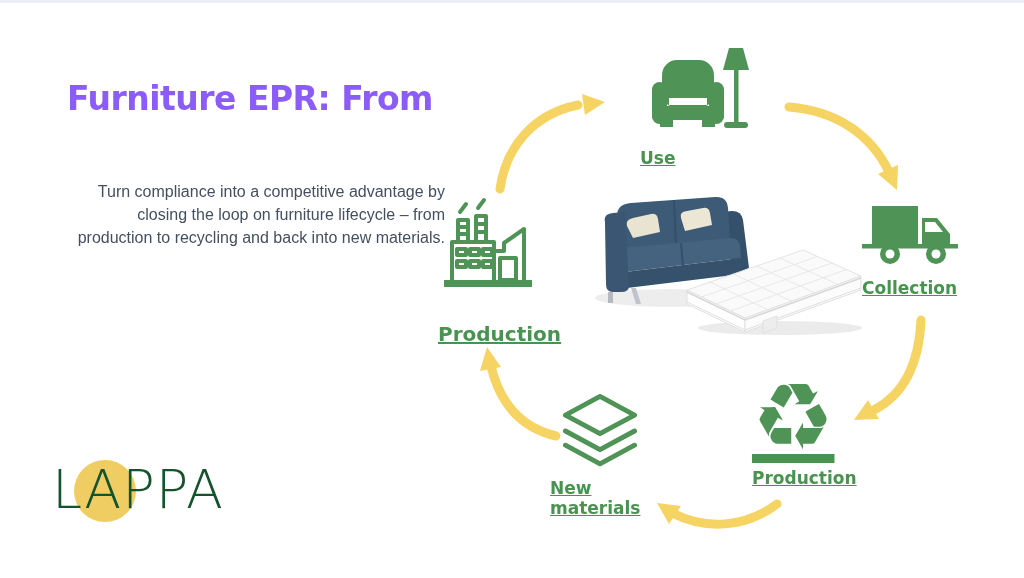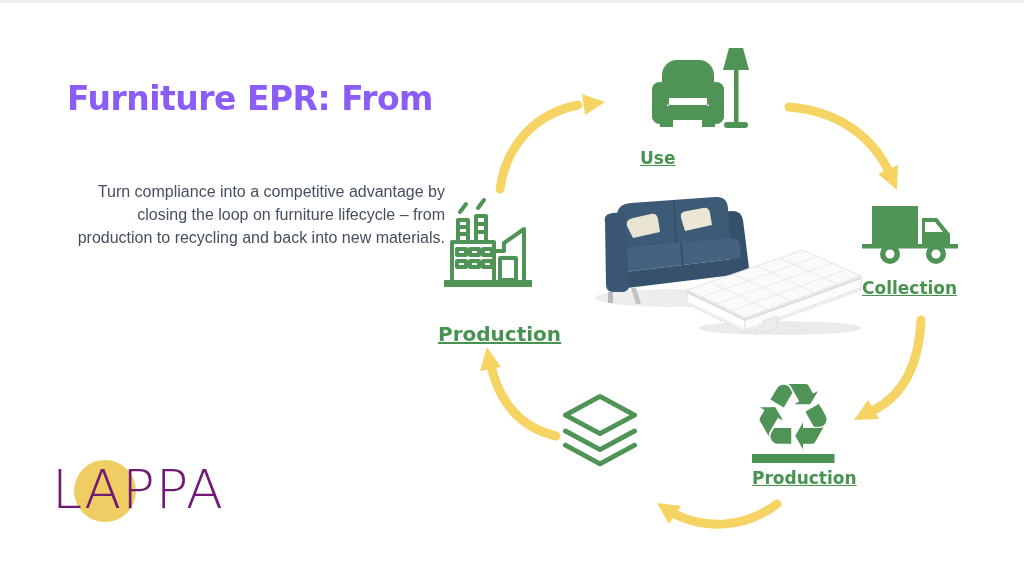--- a/index.html
+++ b/index.html
@@ -38,21 +38,21 @@
   .photo{position:absolute;left:575px;top:182px;width:290px;height:155px;}
   
   .logo{position:absolute;left:52px;top:450px;width:220px;height:90px;}
   .logo .dot{
     position:absolute;left:22px;top:10px;width:62px;height:62px;border-radius:50%;
     background:#f0cd63;z-index:0;
   }
   .logo .word{
     position:absolute;left:0;top:8px;z-index:1;
     font-family:"DejaVu Sans",sans-serif;font-weight:200;
-    font-size:54px;letter-spacing:1px;color:#701a75;
+    font-size:54px;letter-spacing:1px;color:#14532d;
   }
 </style>
 </head>
 <body>
 
 <div class="slide">
   <div class="top-hairline"></div>
 
   <div class="title">
     <div>Furniture EPR: From</div>
@@ -166,20 +166,21 @@
   </div>
 
   <div class="stage stage-newmat">
     <svg width="100" height="78" viewBox="0 0 100 88">
       <g fill="none" stroke="#4f9456" stroke-width="5.5" stroke-linejoin="round" stroke-linecap="round">
         <path d="M50,5 L89,26 L50,47 L11,26 Z"></path>
         <path d="M11,44 L50,65 L89,44"></path>
         <path d="M11,60 L50,81 L89,60"></path>
       </g>
     </svg>
+    <div class="lbl">New materials</div>
   </div>
 
   <div class="stage stage-production">
     <svg width="100" height="100" viewBox="0 0 100 100">
       <g fill="none" stroke="#4f9456" stroke-width="4" stroke-linecap="round" stroke-linejoin="round">
         <path d="M14,84 L14,46 L56,46 L56,84"></path>
         <path d="M56,55 L66,55 L66,47 L86,33 L86,84"></path>
         <rect x="62" y="62" width="16" height="22"></rect>
         <rect x="20" y="24" width="10" height="22"></rect>
         <path d="M20,31 L30,31 M20,38 L30,38"></path>

